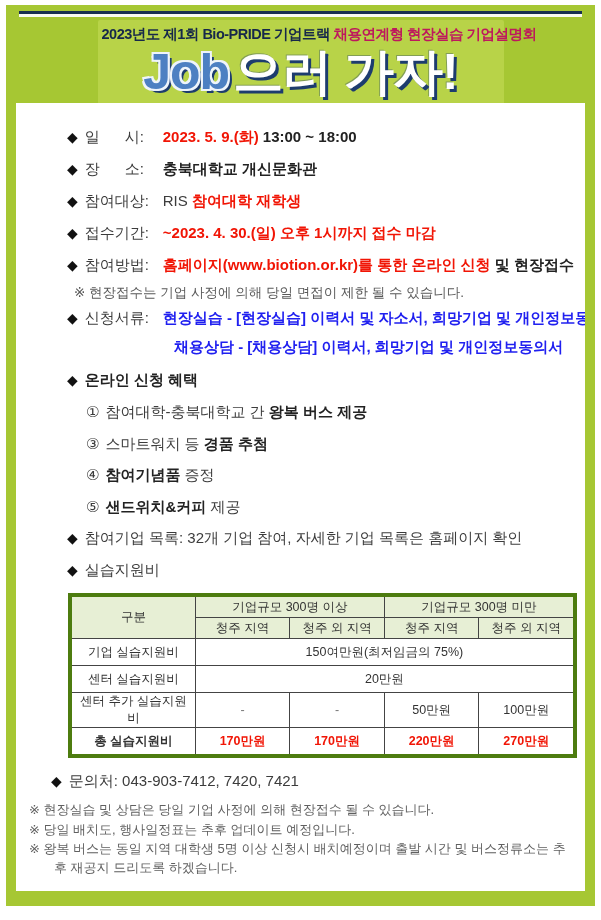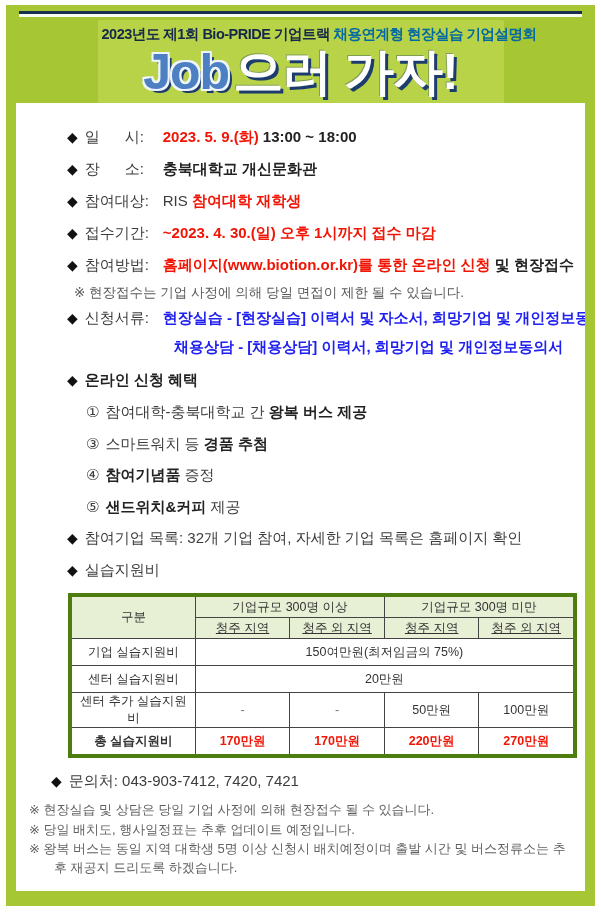--- a/index.html
+++ b/index.html
@@ -17,21 +17,21 @@
     background:#17304f;
     box-shadow:0 3px 0 rgba(255,255,255,.92);
   }
   .header{ position:absolute; top:0; left:0; right:0; height:98px; text-align:center; }
   .header-panel{
     display:inline-block; margin-top:15px; width:398px; padding:5px 4px 8px;
     background:#b8d348; border-radius:2px;
   }
   .subtitle{ font-size:14.5px; font-weight:bold; letter-spacing:-0.5px; white-space:nowrap; }
   .subtitle .dk{ color:#16284a; }
-  .subtitle .rd{ color:#0369a1;margin-top:39px; }
+  .subtitle .rd{ color:#be185d;margin-top:39px; }
   .logo{ margin-top:2px; font-size:50px; font-weight:bold; line-height:1.05; white-space:nowrap; letter-spacing:-1px;}
   .logo .job{
     color:#4d80c2;
     text-shadow:
       -2px -2px 0 #eef4fb, 2px -2px 0 #eef4fb, -2px 2px 0 #eef4fb, 2px 2px 0 #eef4fb,
       4px 4px 0 #1d3c6e;
   }
   .logo .kor{
     color:#ffffff;
     text-shadow: 3px 3px 0 #1d3c6e, -1px -1px 0 rgba(29,60,110,.35);
@@ -55,21 +55,21 @@
   .benefit .num{ color:#3c3c3c; margin-right:6px; }
   .support-table{
     margin:4px 0 12px 17px;
     border-collapse:collapse; border:4px solid #4d7c0f;
     font-size:12.5px; color:#333; text-align:center;
   }
   .support-table th, .support-table td{ border:1px solid #444; font-weight:normal; }
   .support-table th{ background:#e7efd5; height:20px; padding:0 6px; }
   .support-table td{ height:26px; padding:0 6px; background:#fff;margin-top:42px; }
   .support-table .col-label{ width:118px; }
-  .support-table .col-v{ width:86px;text-decoration:underline; }
+  .support-table .col-v{ width:86px; }
   .support-table .total td{ font-weight:bold; }
   .support-table .total .redcell{ color:#f11505; font-weight:bold; }
   .dash{ color:#777; }
   .notes{ margin-top:6px; margin-left:-22px; color:#606060; font-size:13px; line-height:18.5px; }
   .note-item{ padding-left:25px; text-indent:-25px; margin-bottom:1px; max-width:540px;}
   .contact-line{ margin:14px 0 10px 0; height:19px; white-space:pre; }
 </style>
 </head>
 <body>
 

